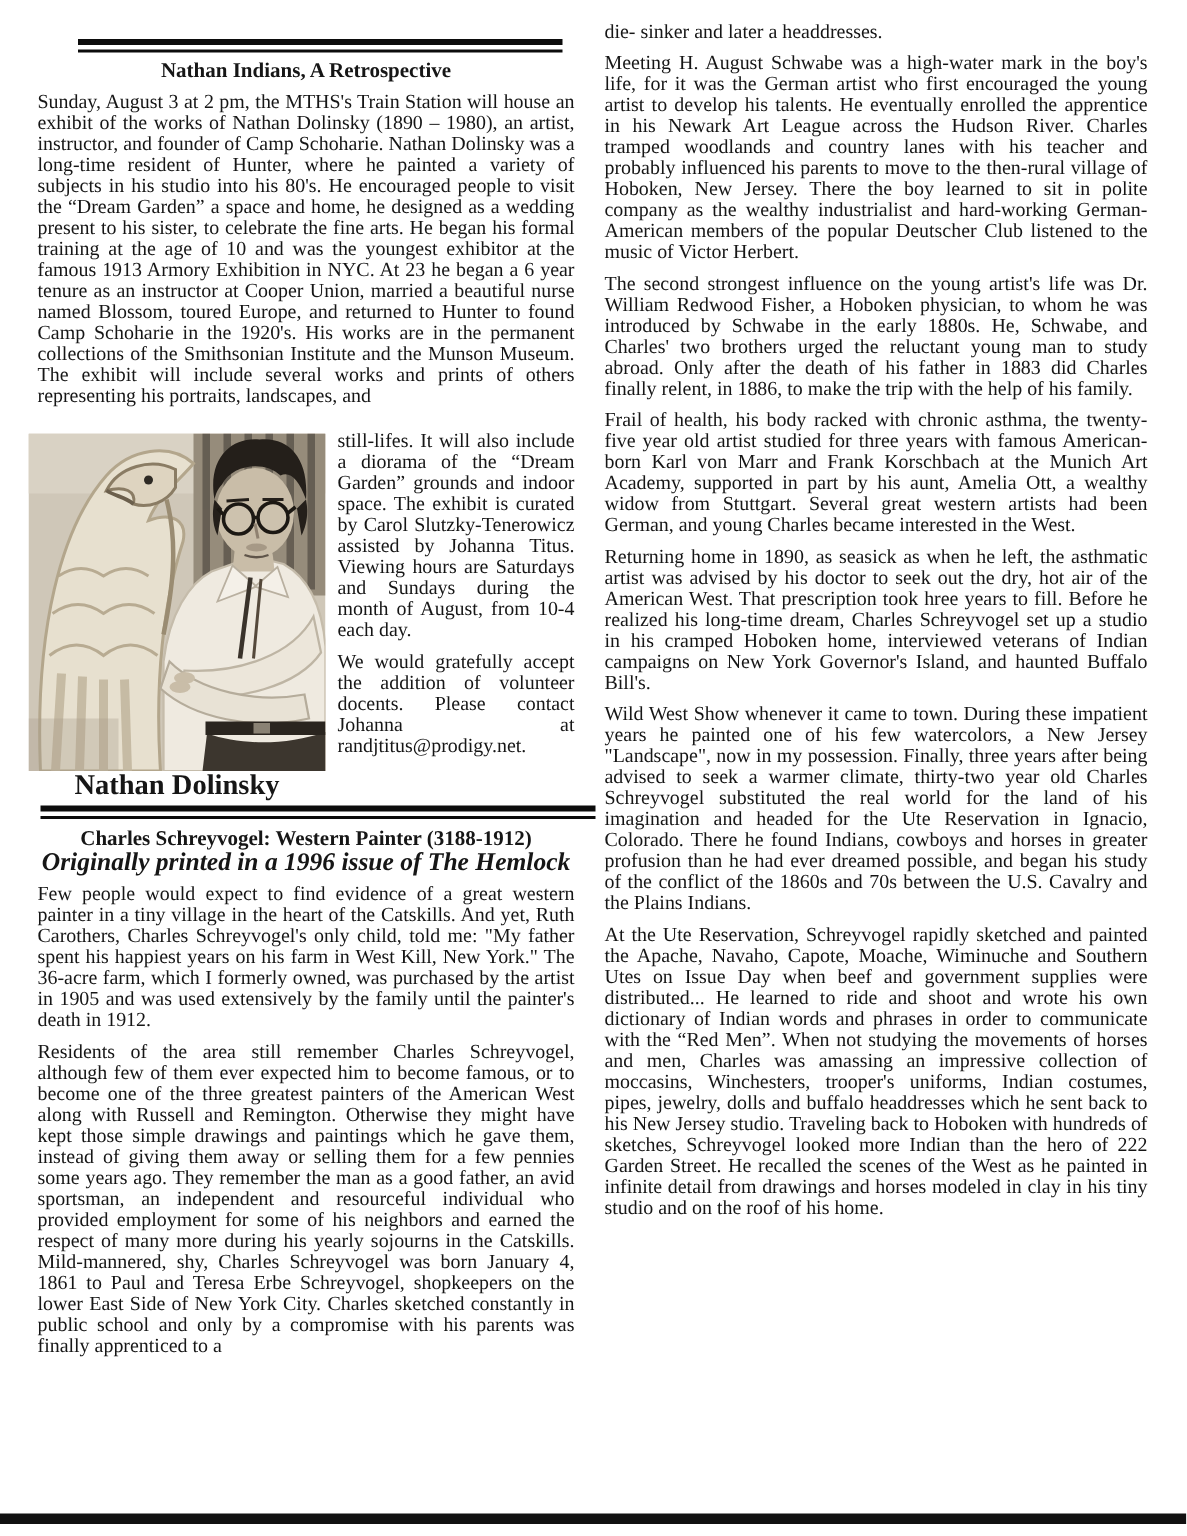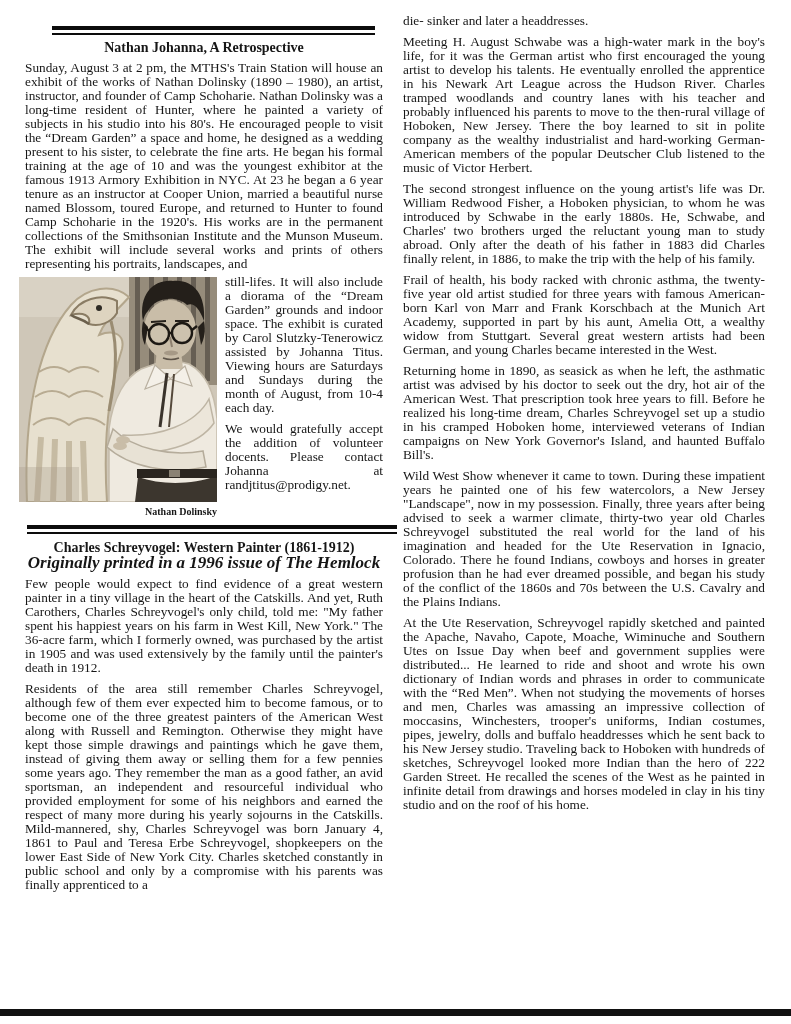--- a/index.html
+++ b/index.html
@@ -5,51 +5,51 @@
   html,body{margin:0;padding:0;background:#ffffff;}
   .page{
     width:791px;height:1024px;position:relative;background:#ffffff;
     font-family:"Liberation Serif", serif;color:#161616;overflow:hidden;
   }
   .columns{display:flex;gap:20px;padding:14px 26px 0 25px;}
   .col{font-size:13.3px;line-height:14px;}
   .col-left{width:358px;flex:0 0 358px;}
   .col-right{flex:1;}
   p.body-text{margin:0 0 7px 0;text-align:justify;}
-  p.no-bottom{margin-bottom:4px;}
+  p.no-bottom{margin-bottom:16px;}
   p.no-top{margin-top:0;}
 
   
   .double-rule{border-top:4px solid #0c0c0c;border-bottom:2px solid #0c0c0c;height:3px;background:#fff;}
   .rule-top{margin:12px 8px 5px 27px;}
   .rule-mid{clear:both;margin:6px 0 6px 2px;width:calc(100% + 12px);}
 
   .article1-title{font-weight:bold;font-size:14px;line-height:16px;text-align:center;margin:0 0 5px 0;}
   .article2-head{text-align:center;margin:0 0 8px 0;}
   .article2-title,.article2-byline{font-weight:bold;font-size:14px;line-height:16px;}
   .article2-credit{font-weight:bold;font-style:italic;font-size:17px;line-height:13px;}
 
   
   .photo-box{float:left;width:198px;margin:2px 8px 6px -6px;}
   .photo-box svg{display:block;width:198px;height:225px;}
-  .photo-caption{font-weight:bold;font-size:10px;line-height:15px;text-align:right;margin-top:2px;}
+  .photo-caption{font-weight:bold;font-size:19px;line-height:15px;text-align:center;margin-top:2px;}
 
   .photo-section{overflow:visible;}
   .page-bottom-bar{position:absolute;left:0;right:0;bottom:8px;height:7px;background:#111111;}
 </style>
 </head>
 <body>
 
 <div class="page">
   <div class="columns">
 
     <div class="col col-left">
       <div class="double-rule rule-top"></div>
 
-      <h1 class="article1-title">Nathan Johanna, A Retrospective</h1>
+      <h1 class="article1-title">Nathan Indians, A Retrospective</h1>
 
       <p class="body-text no-bottom">Sunday, August 3 at 2 pm, the MTHS's Train Station will house an exhibit of the works of Nathan Dolinsky (1890 – 1980), an artist, instructor, and founder of Camp Schoharie. Nathan Dolinsky was a long-time resident of Hunter, where he painted a variety of subjects in his studio into his 80's. He encouraged people to visit the “Dream Garden” a space and home, he designed as a wedding present to his sister, to celebrate the fine arts. He began his formal training at the age of 10 and was the youngest exhibitor at the famous 1913 Armory Exhibition in NYC. At 23 he began a 6 year tenure as an instructor at Cooper Union, married a beautiful nurse named Blossom, toured Europe, and returned to Hunter to found Camp Schoharie in the 1920's. His works are in the permanent collections of the Smithsonian Institute and the Munson Museum. The exhibit will include several works and prints of others representing his portraits, landscapes, and</p>
 
       <div class="photo-section">
         <div class="photo-box">
           <svg viewBox="0 0 198 225" role="img" preserveAspectRatio="none">
 
             <rect x="0" y="0" width="198" height="225" fill="#cfc7b8"></rect>
             <rect x="0" y="0" width="198" height="40" fill="#d9d2c4"></rect>
 
@@ -124,21 +124,21 @@
           <div class="photo-caption">Nathan Dolinsky</div>
         </div>
 
         <p class="body-text no-top">still-lifes. It will also include a diorama of the “Dream Garden” grounds and indoor space. The exhibit is curated by Carol Slutzky-Tenerowicz assisted by Johanna Titus. Viewing hours are Saturdays and Sundays during the month of August, from 10-4 each day.</p>
         <p class="body-text">We would gratefully accept the addition of volunteer docents. Please contact Johanna at randjtitus@prodigy.net.</p>
       </div>
 
       <div class="double-rule rule-mid"></div>
 
       <div class="article2-head">
-        <div class="article2-title">Charles Schreyvogel: Western Painter (1861-1912)</div>
+        <div class="article2-title">Charles Schreyvogel: Western Painter (3188-1912)</div>
         <div class="article2-credit">Originally printed in a 1996 issue of The Hemlock</div>
       </div>
 
       <p class="body-text">Few people would expect to find evidence of a great western painter in a tiny village in the heart of the Catskills. And yet, Ruth Carothers, Charles Schreyvogel's only child, told me: "My father spent his happiest years on his farm in West Kill, New York." The 36-acre farm, which I formerly owned, was purchased by the artist in 1905 and was used extensively by the family until the painter's death in 1912.</p>
       <p class="body-text">Residents of the area still remember Charles Schreyvogel, although few of them ever expected him to become famous, or to become one of the three greatest painters of the American West along with Russell and Remington. Otherwise they might have kept those simple drawings and paintings which he gave them, instead of giving them away or selling them for a few pennies some years ago. They remember the man as a good father, an avid sportsman, an independent and resourceful individual who provided employment for some of his neighbors and earned the respect of many more during his yearly sojourns in the Catskills. Mild-mannered, shy, Charles Schreyvogel was born January 4, 1861 to Paul and Teresa Erbe Schreyvogel, shopkeepers on the lower East Side of New York City. Charles sketched constantly in public school and only by a compromise with his parents was finally apprenticed to a</p>
     </div>
 
     <div class="col col-right">
       <p class="body-text">die- sinker and later a headdresses.</p>
       <p class="body-text">Meeting H. August Schwabe was a high-water mark in the boy's life, for it was the German artist who first encouraged the young artist to develop his talents. He eventually enrolled the apprentice in his Newark Art League across the Hudson River. Charles tramped woodlands and country lanes with his teacher and probably influenced his parents to move to the then-rural village of Hoboken, New Jersey. There the boy learned to sit in polite company as the wealthy industrialist and hard-working German-American members of the popular Deutscher Club listened to the music of Victor Herbert.</p>

